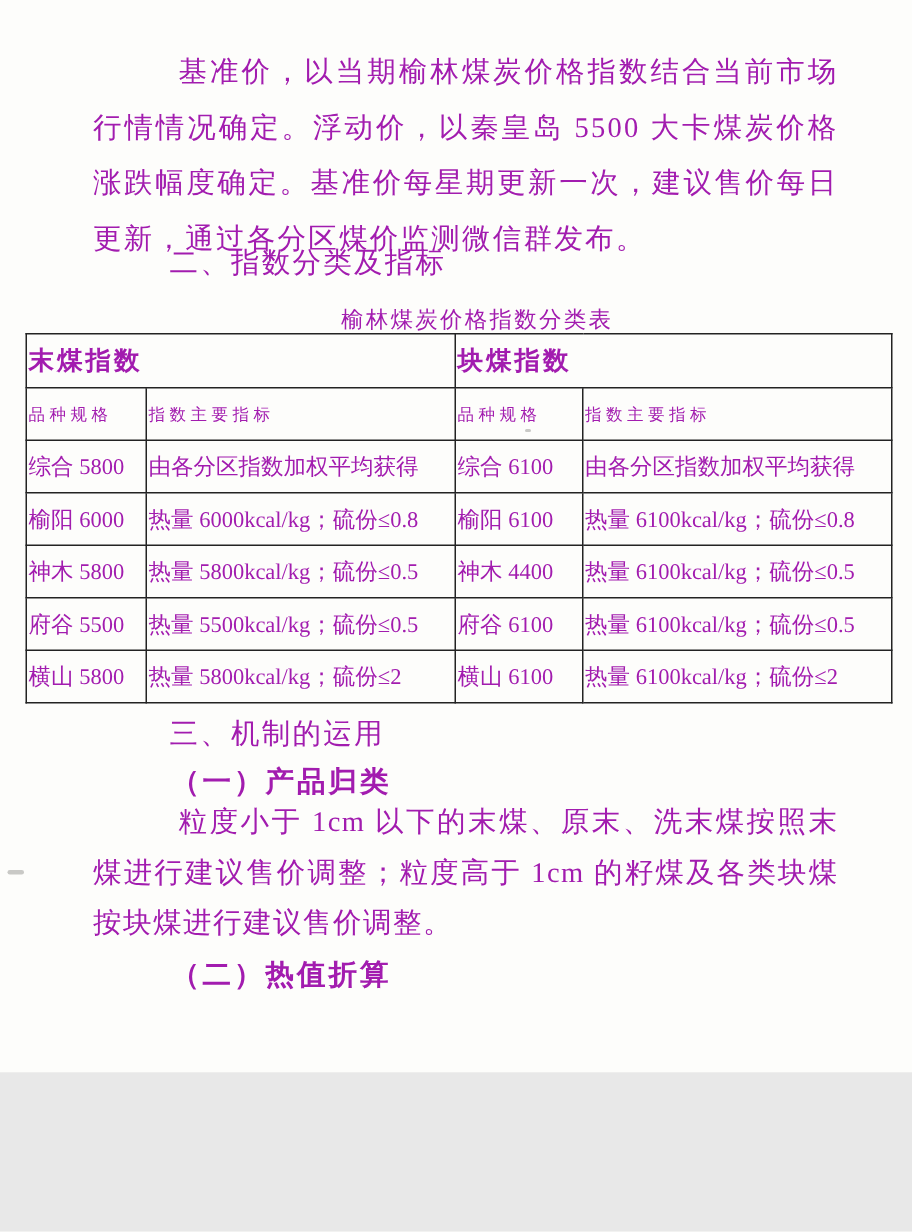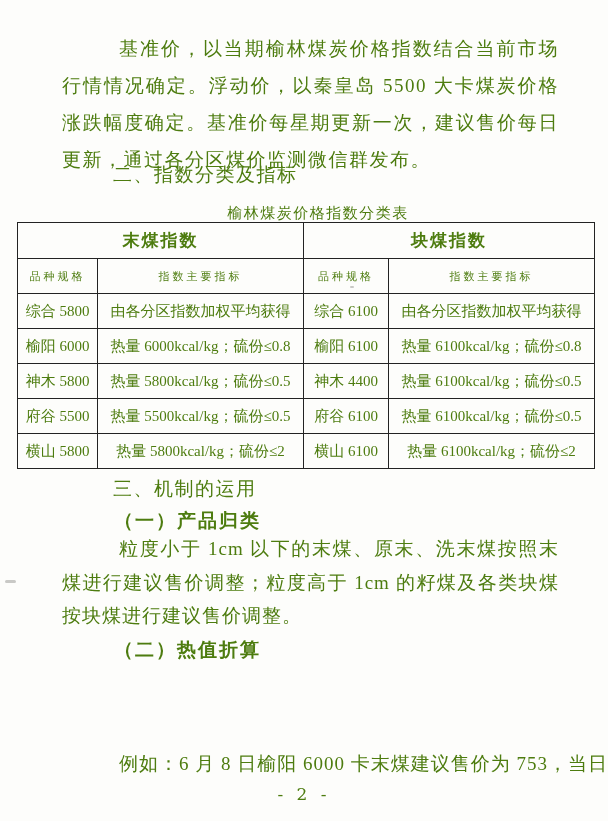--- a/index.html
+++ b/index.html
@@ -1,22 +1,22 @@
 <!DOCTYPE html>
 <html><head>
 <meta charset="utf-8">
 <style>
   html, body { margin:0; padding:0; background:#e8e8e8; }
   .page {
     position: relative;
     width: 608px;
-    height: 821px;
+    height: 715px;
     margin: 0 auto;
     background: #fdfdfb;
-    color: #4d7c0f;
+    color: #a21caf;
     font-family: "Liberation Serif", serif;
     overflow: hidden;
   }
   .para {
     position: absolute;
     left: 62px;
     width: 497px;
     margin: 0;
     font-size: 19px;
     line-height: 37px;
@@ -52,21 +52,20 @@
     position: absolute;
     top: 222px;
     left: 17px;
     width: 577px;
     height: 243px;
     border-collapse: collapse;
     table-layout: fixed;
   }
   table.idx td {
     border: 1.6px solid #232323;
-    text-align: center;
     vertical-align: middle;
     padding: 0 1px;
     font-size: 15px;
     letter-spacing: 0;
     white-space: nowrap;
   }
   table.idx tr.ghead td {
     font-size: 17px;
     font-weight: 700;
     letter-spacing: 2px;

